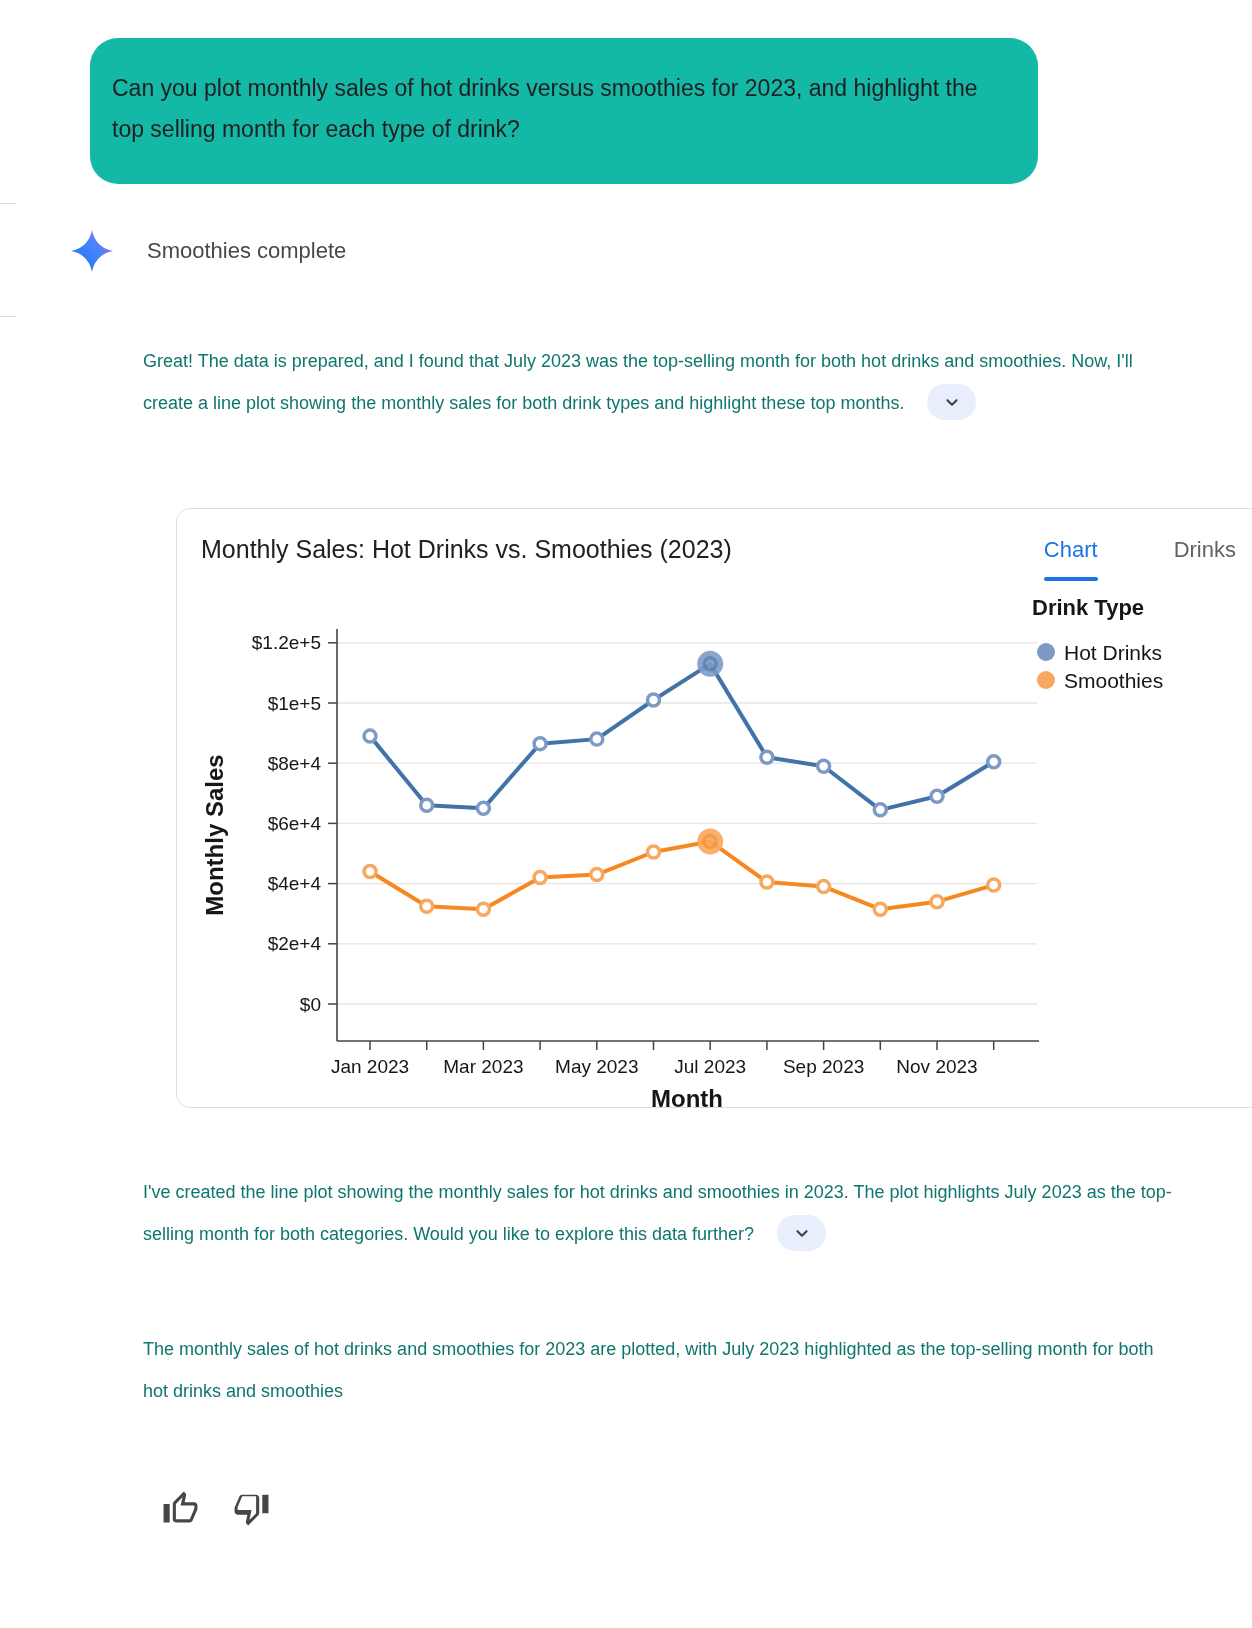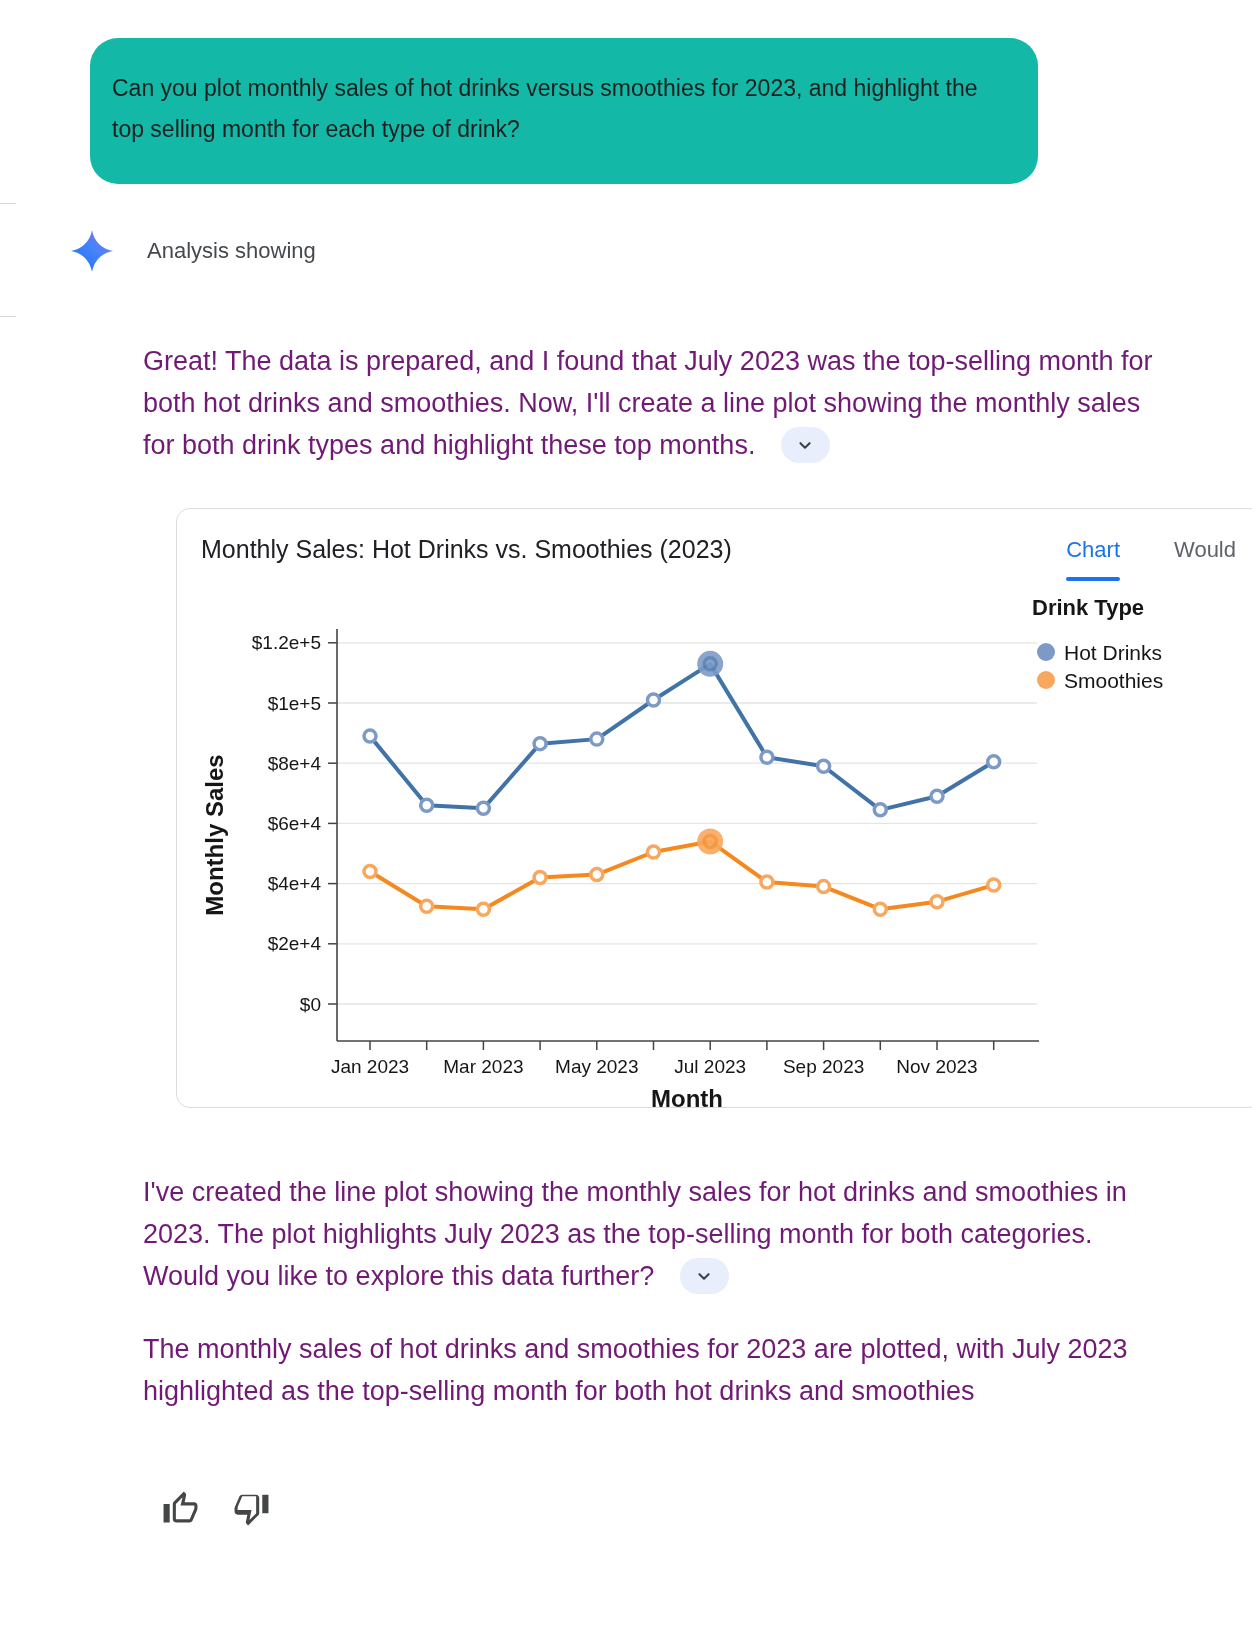--- a/index.html
+++ b/index.html
@@ -9,34 +9,34 @@
   .em1{top:203px;} .em2{top:316px;}
 
   .user-bubble{position:absolute;left:90px;top:38px;width:948px;box-sizing:border-box;
     background:#14b8a6;border-radius:28px;padding:30px 30px 34px 22px;
     font-size:23px;line-height:41px;color:#1f1f1f;}
 
   .status-row{position:absolute;left:69px;top:228px;display:flex;align-items:center;gap:32px;}
   .sparkle{width:46px;height:46px;}
   .status-text{font-size:22px;color:#45494d;}
 
-  .para{position:absolute;left:143px;font-size:27px;line-height:42px;color:#701a75;}
+  .para{position:absolute;left:143px;font-size:18px;line-height:42px;color:#0f766e;}
   .p1{top:340px;width:1015px;}
   .p2{top:1158px;width:1032px;margin-top:13px;}
   .p3{top:1328px;width:1032px;}
 
   .pill{display:inline-flex;align-items:center;justify-content:center;vertical-align:middle;
     width:49px;height:36px;border-radius:18px;background:#e9eefc;border:none;cursor:pointer;
     margin-left:18px;margin-top:-4px;padding:0;}
   .pill svg{width:22px;height:22px;}
 
   .card{position:absolute;left:148px;top:508px;width:1087px;height:600px;box-sizing:border-box;
     background:#fff;border:1px solid #dadce0;border-radius:14px;margin-left:28px;}
   .card-title{position:absolute;left:24px;top:26px;font-size:25px;font-weight:500;color:#202124;}
-  .tabs{position:absolute;right:26px;top:28px;display:flex;gap:54px;}
+  .tabs{position:absolute;right:26px;top:28px;display:flex;gap:76px;}
   .tab{position:relative;font-size:22px;color:#5f6368;cursor:pointer;padding-bottom:6px;}
   .tab.active{color:#1a73e8;}
   .tab-underline{position:absolute;left:0;right:0;top:40px;height:4px;border-radius:2px;background:#1a73e8;}
   #chart-svg{position:absolute;left:0;top:80px;}
   svg text{font-family:"Liberation Sans",sans-serif;}
 
   .feedback{position:absolute;left:156px;top:1484px;display:flex;gap:22px;}
   .icon-btn{background:none;border:none;padding:6px;cursor:pointer;}
   .icon-btn svg{width:37px;height:37px;fill:#444746;}
 </style>
@@ -54,41 +54,41 @@
   <svg class="sparkle" viewBox="0 0 48 48">
     <defs>
       <linearGradient id="sparkGrad" x1="0" y1="1" x2="1" y2="0">
         <stop offset="0" stop-color="#1b6ef3"></stop>
         <stop offset="0.55" stop-color="#4584fa"></stop>
         <stop offset="1" stop-color="#a06af9"></stop>
       </linearGradient>
     </defs>
     <path d="M24 2 C25.9 13.7 34.3 22.1 46 24 C34.3 25.9 25.9 34.3 24 46 C22.1 34.3 13.7 25.9 2 24 C13.7 22.1 22.1 13.7 24 2 Z" fill="url(#sparkGrad)"></path>
   </svg>
-  <span class="status-text">Analysis showing</span>
+  <span class="status-text">Smoothies complete</span>
 </div>
 
 <div class="para p1">
   <span>Great! The data is prepared, and I found that July 2023 was the top-selling month for both hot drinks and smoothies. Now, I'll create a line plot showing the monthly sales for both drink types and highlight these top months.</span>
   <button class="pill">
     <svg viewBox="0 0 24 24">
       <path d="M7 10l5 5 5-5" fill="none" stroke="#3c4043" stroke-width="2.2" stroke-linecap="round" stroke-linejoin="round"></path>
     </svg>
   </button>
 </div>
 
 <div class="card">
   <div class="card-title">Monthly Sales: Hot Drinks vs. Smoothies (2023)</div>
   <div class="tabs">
     <div class="tab active">
       <span>Chart</span>
       <div class="tab-underline"></div>
     </div>
     <div class="tab">
-      <span>Would</span>
+      <span>Drinks</span>
     </div>
   </div>
   <svg id="chart-svg" width="1030" height="518" viewBox="0 0 1030 518">
       <line x1="160" x2="860" y1="53.80000000000001" y2="53.80000000000001" stroke="#e5e5e5" stroke-width="1.3"></line>
       <line x1="160" x2="860" y1="114" y2="114" stroke="#e5e5e5" stroke-width="1.3"></line>
       <line x1="160" x2="860" y1="174.2" y2="174.2" stroke="#e5e5e5" stroke-width="1.3"></line>
       <line x1="160" x2="860" y1="234.4" y2="234.4" stroke="#e5e5e5" stroke-width="1.3"></line>
       <line x1="160" x2="860" y1="294.6" y2="294.6" stroke="#e5e5e5" stroke-width="1.3"></line>
       <line x1="160" x2="860" y1="354.8" y2="354.8" stroke="#e5e5e5" stroke-width="1.3"></line>
       <line x1="160" x2="860" y1="415" y2="415" stroke="#e5e5e5" stroke-width="1.3"></line>

